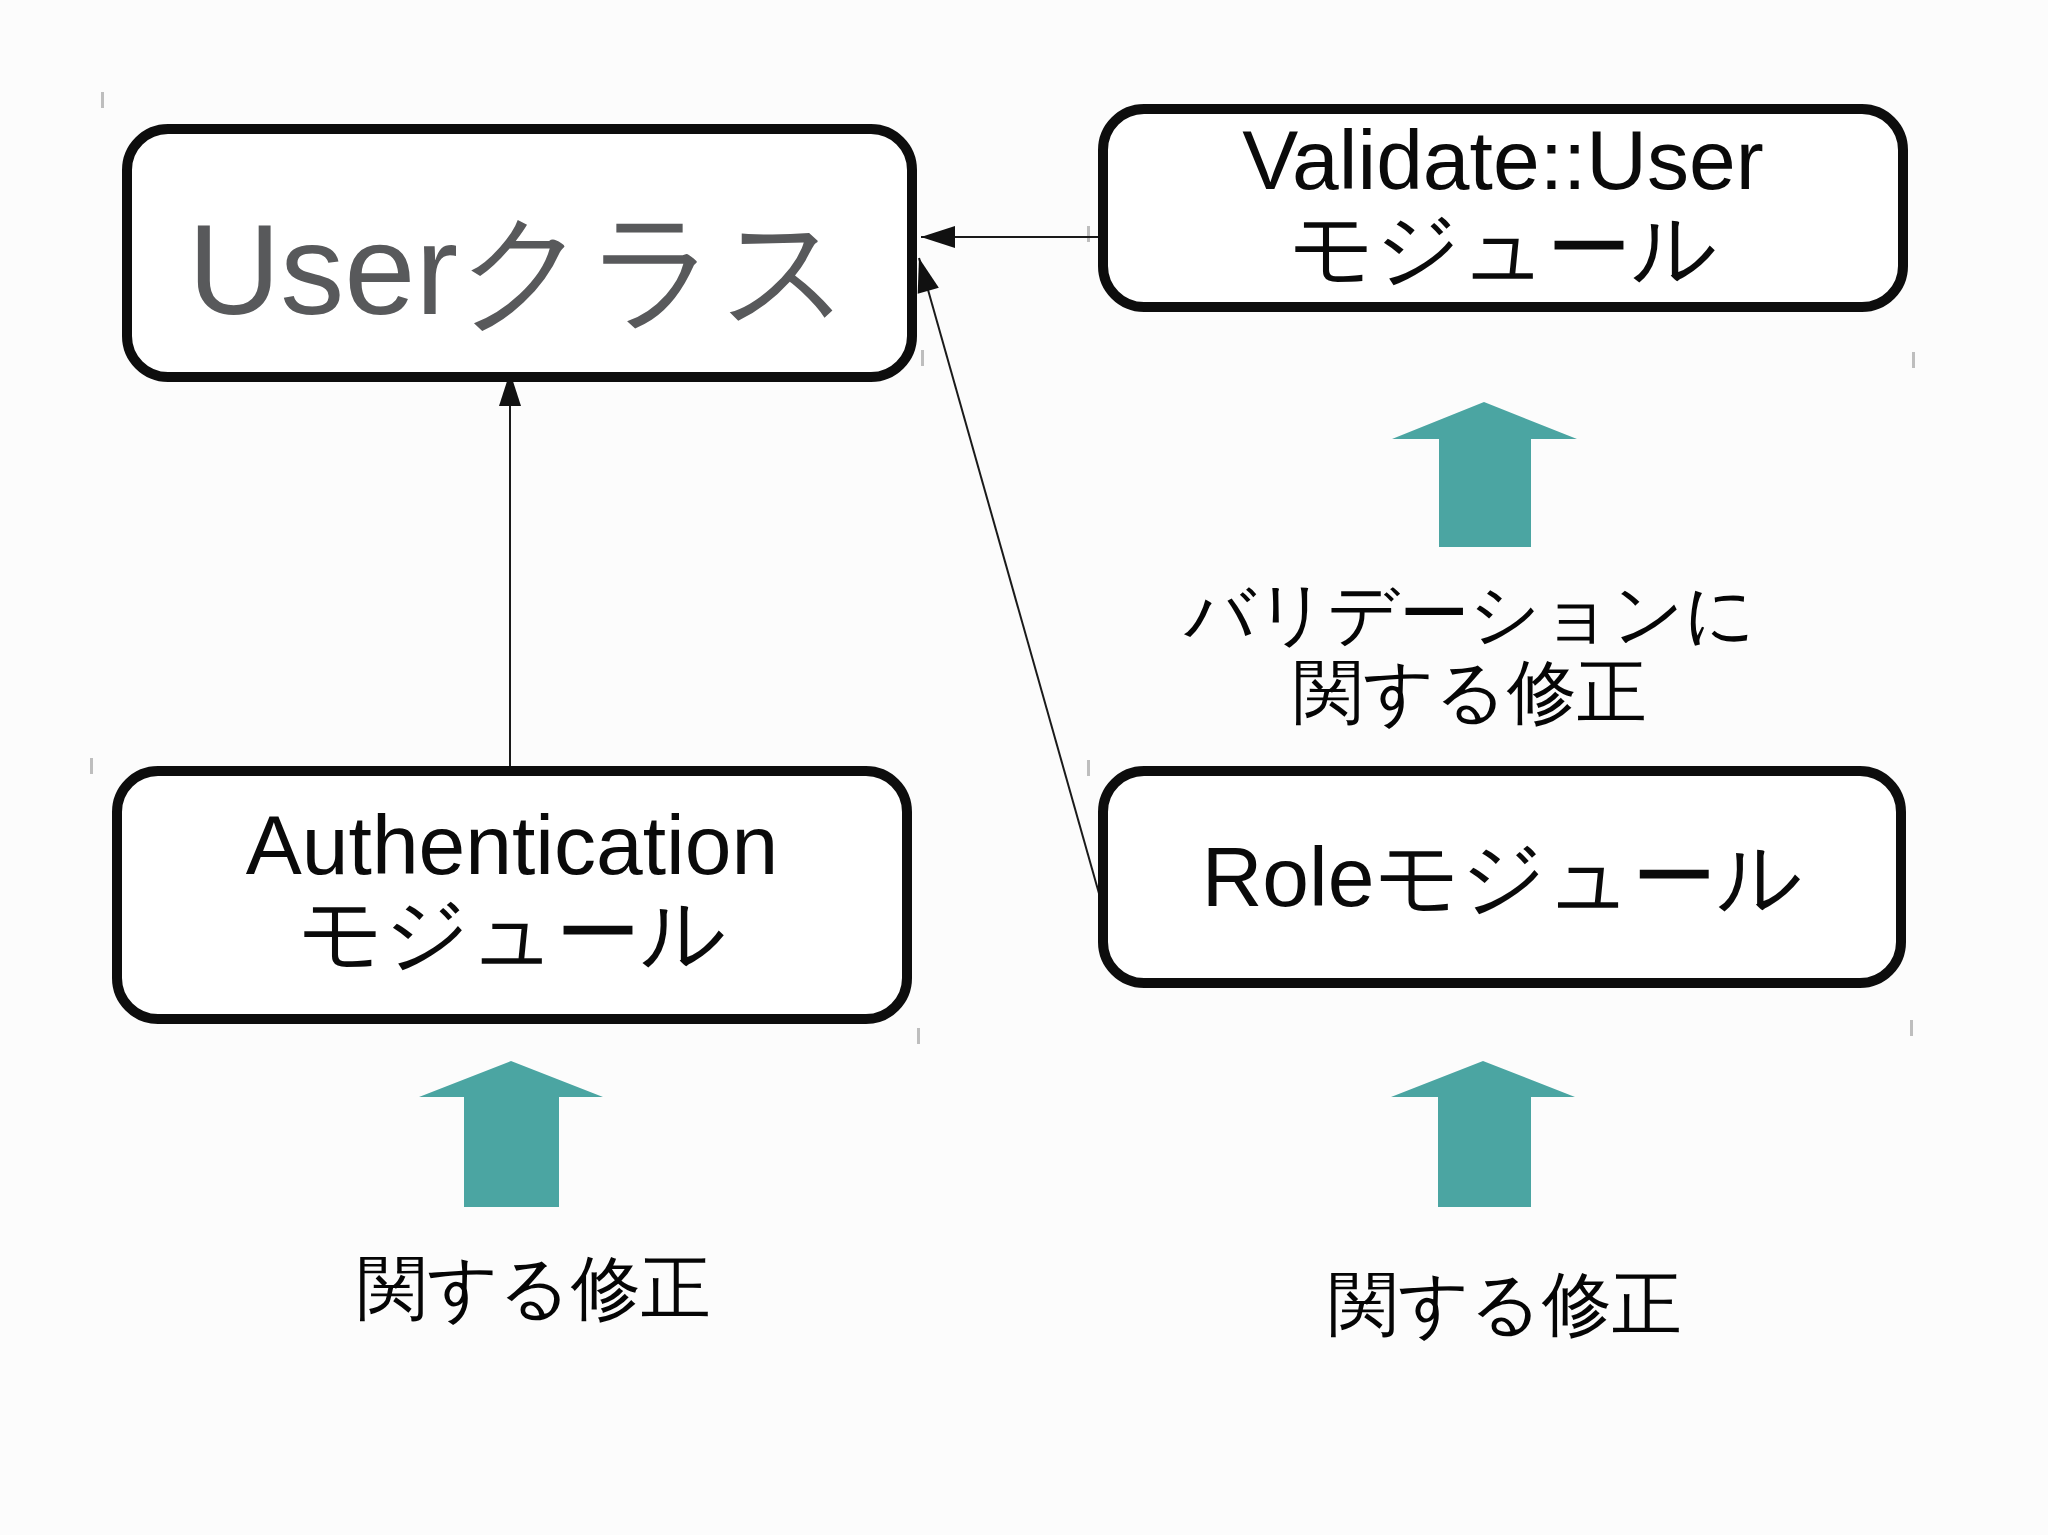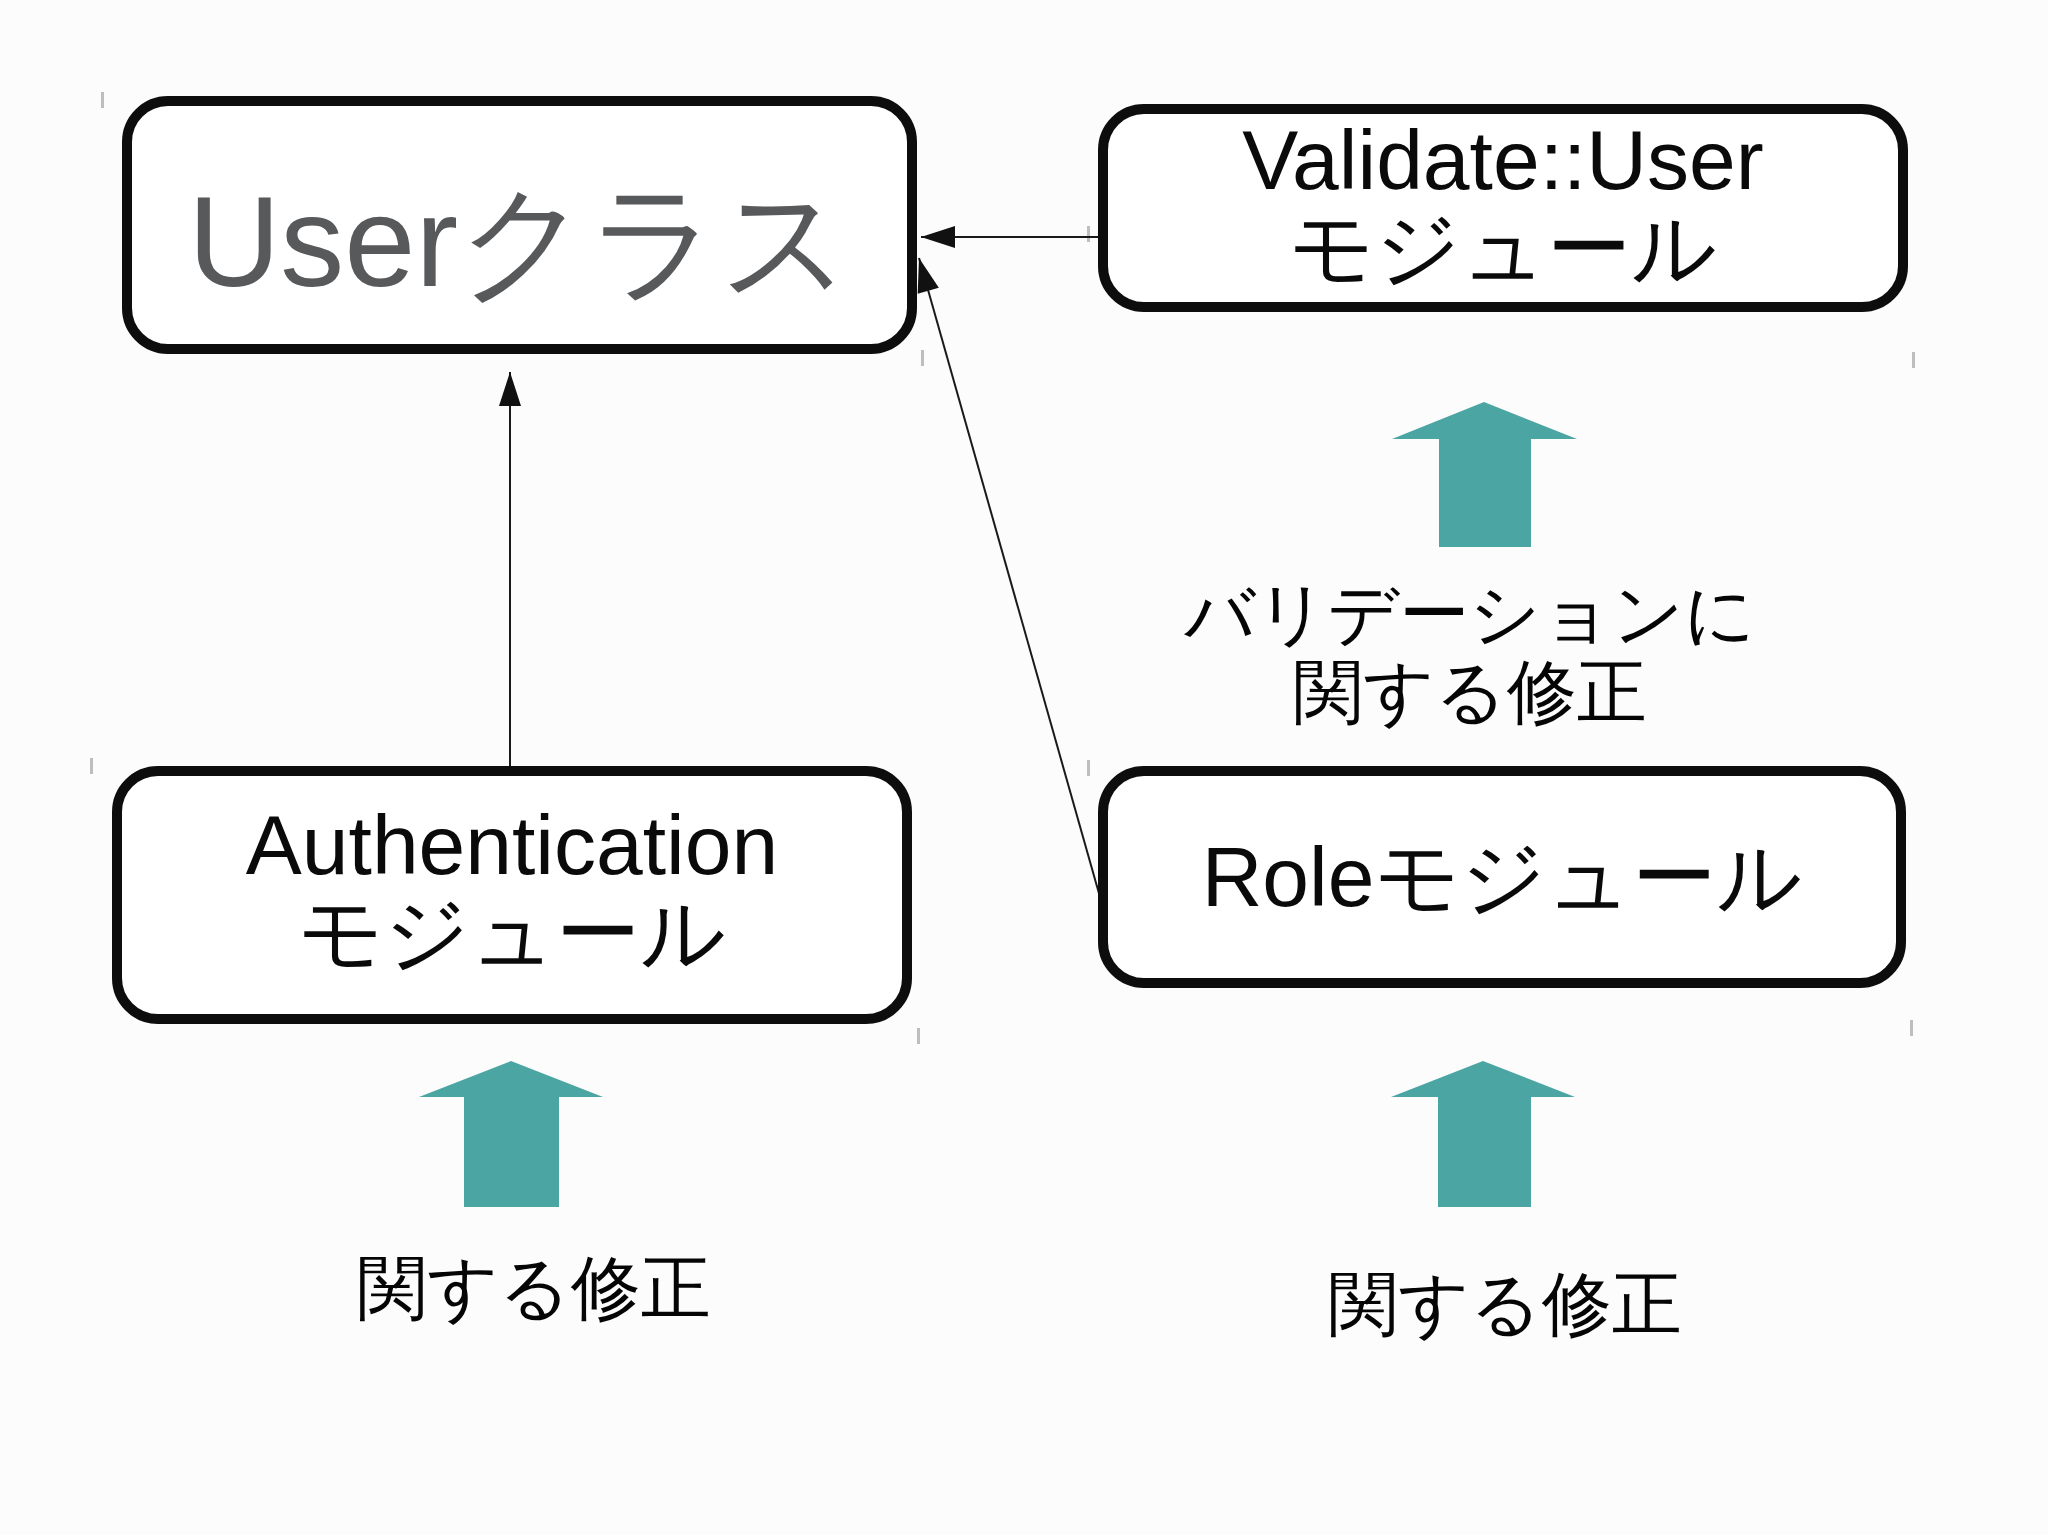--- a/index.html
+++ b/index.html
@@ -16,21 +16,21 @@
     position:absolute;
     box-sizing:border-box;
     background:#ffffff;
     border:10px solid #0d0d0d;
     border-radius:46px;
     display:flex;flex-direction:column;
     align-items:center;justify-content:center;
     text-align:center;
     color:#0a0a0a;
   }
-  .node-user{left:122px;top:96px;width:795px;height:258px;padding-top:34px;}
+  .node-user{left:122px;top:124px;width:795px;height:258px;padding-top:34px;}
   .node-validate{left:1098px;top:104px;width:810px;height:208px;padding-bottom:8px;}
   .node-auth{left:112px;top:766px;width:800px;height:258px;padding-bottom:12px;}
   .node-role{left:1098px;top:766px;width:808px;height:222px;}
   .node .line{display:block;font-size:84px;line-height:88px;white-space:nowrap;}
   .title-text{display:block;font-size:128px;line-height:1;color:#58595b;white-space:nowrap;}
   .note{
     position:absolute;width:620px;
     text-align:center;color:#050505;
     font-size:70px;line-height:78px;
   }

